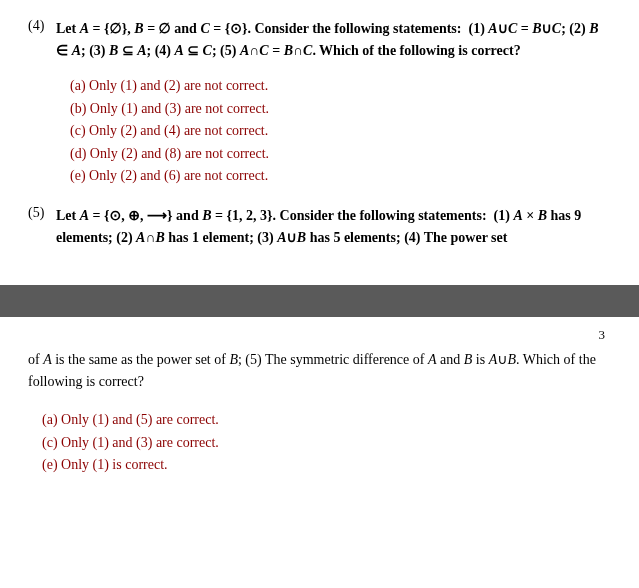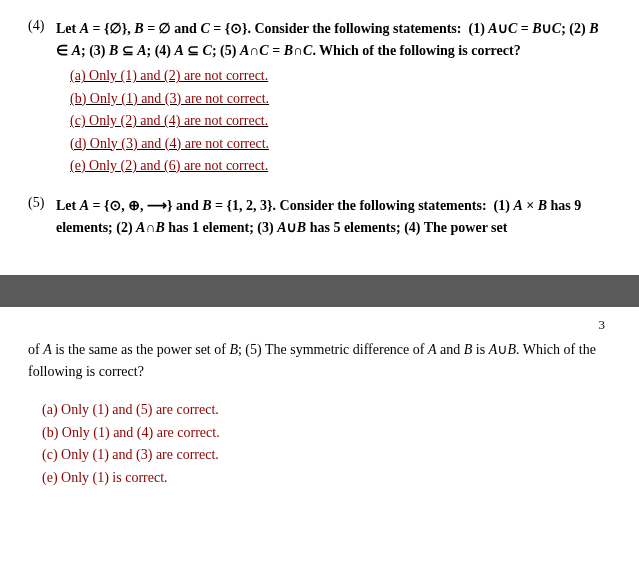--- a/index.html
+++ b/index.html
@@ -32,22 +32,21 @@
     }
 
     .question-text {
       flex: 1;
       line-height: 1.55;
       font-weight: bold;
     }
 
     .options {
       padding-left: 42px;
-      margin-top: 4px;
-      text-decoration: underline;
+      margin-top: 14px;
     }
 
     .option-row {
       line-height: 1.6;
       color: #8B0000;
     }
 
     .divider {
       background: #5a5a5a;
       height: 32px;
@@ -87,21 +86,21 @@
       <span class="question-num">(4)</span>
       <span class="question-text">
         Let <i>A</i> = {∅}, <i>B</i> = ∅ and <i>C</i> = {⊙}. Consider the following statements:&nbsp; (1) <i>A</i>∪<i>C</i> = <i>B</i>∪<i>C</i>;
         (2) <i>B</i> ∈ <i>A</i>; (3) <i>B</i> ⊆ <i>A</i>; (4) <i>A</i> ⊆ <i>C</i>; (5) <i>A</i>∩<i>C</i> = <i>B</i>∩<i>C</i>. Which of the following is correct?
       </span>
     </div>
     <div class="options">
       <div class="option-row">(a) Only (1) and (2) are not correct.</div>
       <div class="option-row">(b) Only (1) and (3) are not correct.</div>
       <div class="option-row">(c) Only (2) and (4) are not correct.</div>
-      <div class="option-row">(d) Only (3) and (4) are not correct.</div>
+      <div class="option-row">(d) Only (2) and (8) are not correct.</div>
       <div class="option-row">(e) Only (2) and (6) are not correct.</div>
     </div>
   </div>
 
   <div class="question-block">
     <div class="question-main">
       <span class="question-num">(5)</span>
       <span class="question-text">
         Let <i>A</i> = {⊙, ⊕, ⟶} and <i>B</i> = {1, 2, 3}. Consider the following statements:&nbsp; (1) <i>A</i> × <i>B</i>
         has 9 elements; (2) <i>A</i>∩<i>B</i> has 1 element; (3) <i>A</i>∪<i>B</i> has 5 elements; (4) The power set
@@ -113,17 +112,16 @@
 <div class="divider"></div>
 
 <div class="page-bottom">
   <div class="page-number-row">3</div>
   <div class="continuation-text">
     of <i>A</i> is the same as the power set of <i>B</i>; (5) The symmetric difference of <i>A</i> and <i>B</i> is
     <i>A</i>∪<i>B</i>. Which of the following is correct?
   </div>
   <div class="options-bottom">
     <div class="option-row">(a) Only (1) and (5) are correct.</div>
-    <div class="option-row">(b) Only (1) and (4) are correct.</div>
     <div class="option-row">(c) Only (1) and (3) are correct.</div>
     <div class="option-row">(e) Only (1) is correct.</div>
   </div>
 </div>
 
 </body></html>

